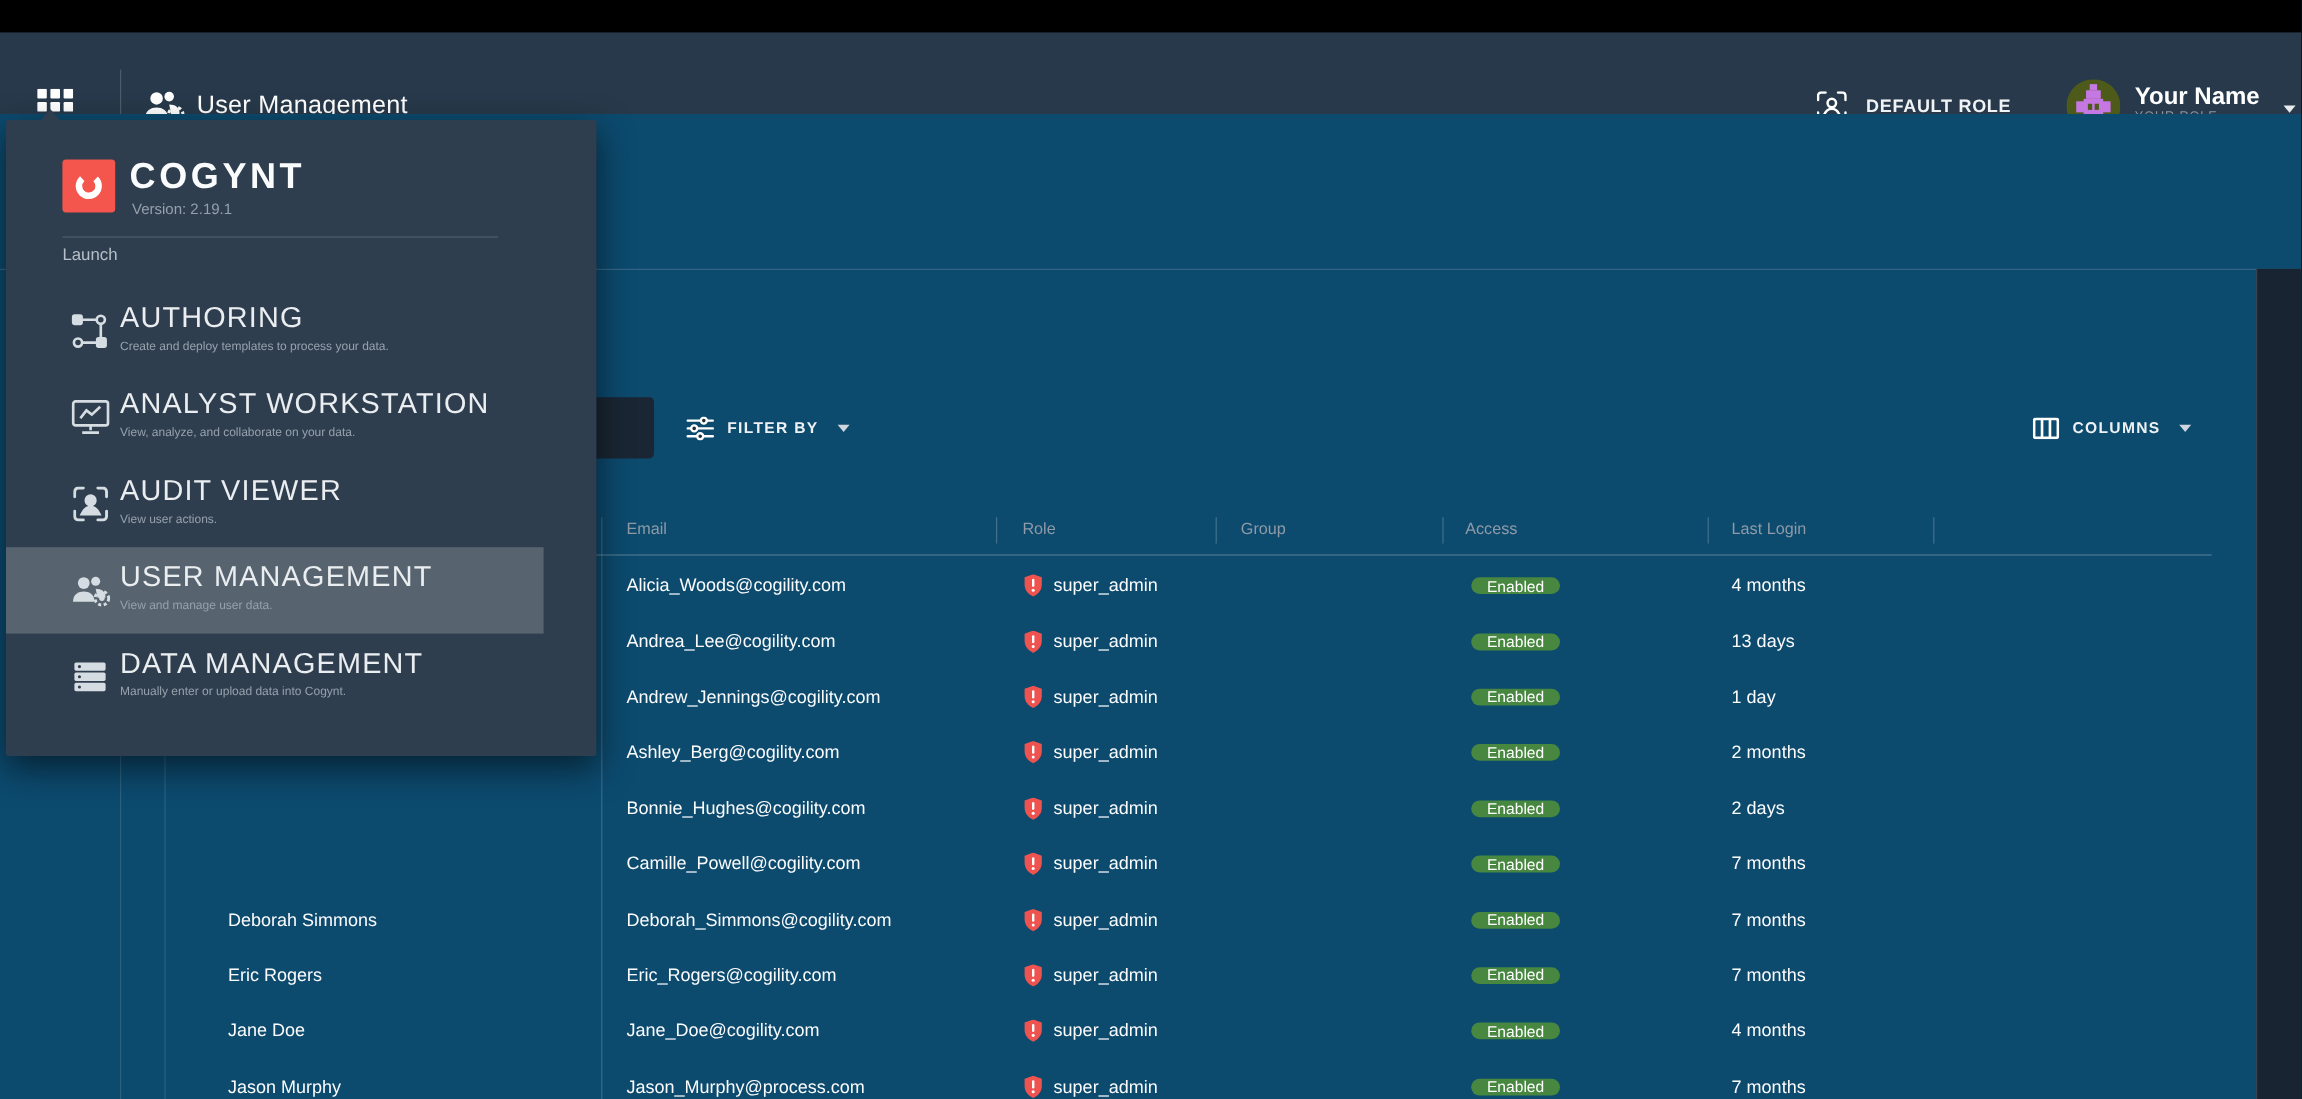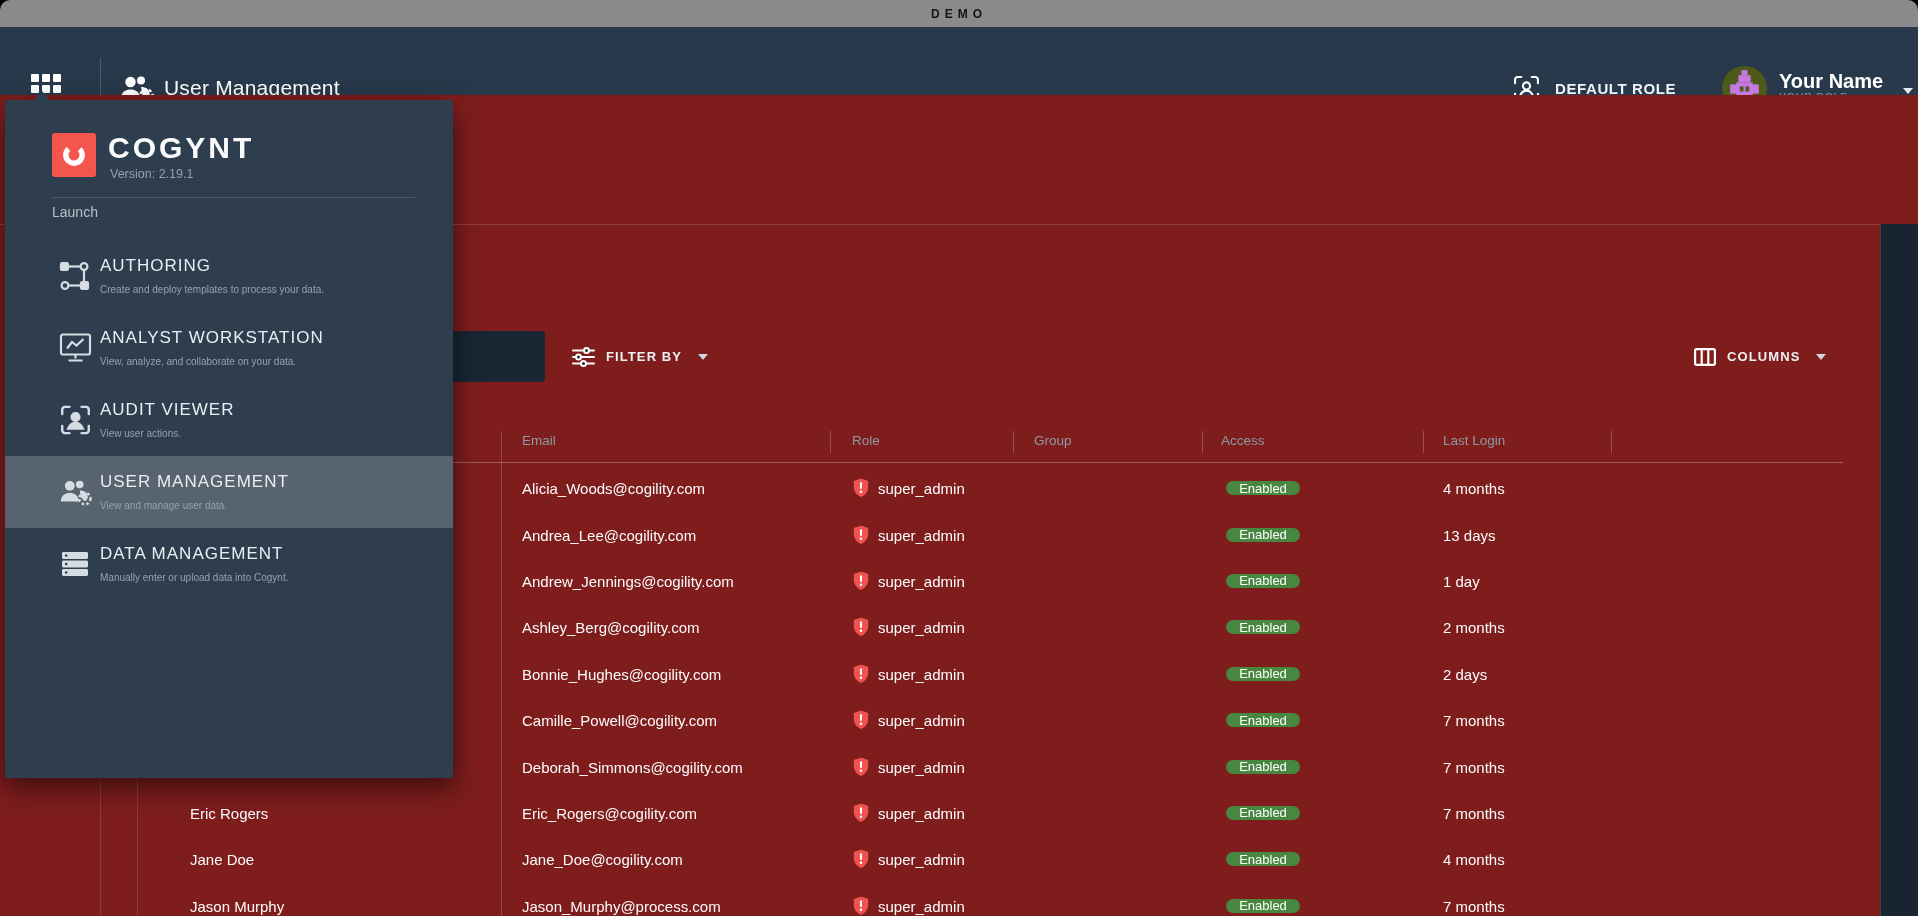--- a/index.html
+++ b/index.html
@@ -25,21 +25,21 @@
   .app-title{color:#fff;font-size:21px;font-weight:500;letter-spacing:.2px;}
   .role-chip{left:1514px;top:27px;height:68px;display:flex;align-items:center;gap:16px;}
   .role-chip-label{color:#f0f3f5;font-size:15px;font-weight:700;letter-spacing:.6px;}
   .user-chip{left:1722px;top:27px;height:68px;display:flex;align-items:center;gap:12px;cursor:pointer;}
   .user-name{color:#fff;font-size:20px;font-weight:700;line-height:19px;}
   .user-role{color:#8b97a2;font-size:10.5px;letter-spacing:.8px;line-height:13px;}
   .caret{width:0;height:0;border-left:5px solid transparent;border-right:5px solid transparent;border-top:6px solid #e8ecef;}
   .user-chip .caret{margin-left:8px;margin-top:6px;}
 
   
-  .page{left:0;top:95px;width:1918px;height:821px;background:#7f1d1d;}
+  .page{left:0;top:95px;width:1918px;height:821px;background:#0c4a6e;}
   .page-topline{left:0;top:129px;width:1918px;height:1px;background:rgba(255,255,255,.16);}
   .right-strip{left:1880px;top:129px;width:38px;height:787px;background:#192432;border-left:1px solid rgba(255,255,255,.14);}
 
   
   .search-box{left:120px;top:236px;width:425px;height:51px;background:#1a2634;border-radius:4px;}
   .tool-btn{top:236px;height:51px;display:flex;align-items:center;gap:11px;cursor:pointer;color:#eef1f4;}
   .tool-btn .label{font-size:13px;font-weight:700;letter-spacing:1.1px;}
   .tool-btn .caret{margin-left:5px;border-top-color:#cfd6dc;}
   #filter-btn{left:572px;}
   #columns-btn{left:1694px;}
@@ -58,50 +58,47 @@
   .cell.last{left:1443px;font-weight:500;}
   .badge{
     position:absolute;left:1226px;top:50%;transform:translateY(-50%);
     min-width:74px;height:14px;border-radius:14px;background:#478740;
     color:#fff;font-size:13px;display:flex;align-items:center;justify-content:center;
     box-sizing:border-box;padding:0 12px;
   }
 
   
   .flyout{
-    left:5px;top:100px;width:448px;height:678px;background:#2f3e4f;border-radius:2px;
-    box-shadow:0 10px 28px rgba(0,0,0,.55);z-index:50;
+    left:5px;top:100px;width:448px;height:530px;background:#2f3e4f;border-radius:2px;
+    box-shadow:0 10px 28px rgba(0,0,0,.55);z-index:50;padding-left:44px;
   }
   .flyout::before{
     content:"";position:absolute;left:29px;top:-9px;width:0;height:0;
     border-left:8px solid transparent;border-right:8px solid transparent;border-bottom:9px solid #2f3e4f;
   }
   .logo-box{left:47px;top:33px;width:44px;height:44px;background:#f4554d;border-radius:3px;display:flex;align-items:center;justify-content:center;}
   .brand{left:103px;top:31px;font-size:30px;font-weight:700;letter-spacing:3px;color:#fafbfc;}
   .version{left:105px;top:67px;font-size:12.5px;color:#95a0ab;}
   .flyout-divider{left:47px;top:97px;width:363px;height:1px;background:rgba(255,255,255,.15);}
   .launch-label{left:47px;top:104px;font-size:14px;color:#b7c0c8;}
   .menu{left:0;top:140px;width:448px;}
   .menu-item{position:relative;height:72px;cursor:pointer;}
   .menu-item.active{background:#57636f;}
   .menu-icon{position:absolute;left:52px;top:50%;transform:translateY(-50%);width:36px;display:flex;justify-content:center;}
   .menu-text{position:absolute;left:95px;top:50%;transform:translateY(-50%);}
-  .menu-title{color:#eaeef0;font-size:17px;letter-spacing:1px;line-height:24px;white-space:nowrap;}
+  .menu-title{color:#eaeef0;font-size:24px;letter-spacing:1px;line-height:24px;white-space:nowrap;}
   .menu-sub{color:#96a1ac;font-size:10px;line-height:19px;margin-top:2px;white-space:nowrap;}
 
   svg{display:block;}
 </style>
 </head>
 <body>
 
 <div id="app">
 
-  <div class="abs titlebar">
-    <span class="demo">DEMO</span>
-  </div>
 
   <div class="abs appbar">
     <div class="abs grid-btn">
       <span>
         <svg width="30" height="30" viewBox="0 0 30 30" fill="#fff">
           <rect x="0" y="0" width="8" height="8" rx="1"></rect>
             <rect x="11" y="0" width="8" height="8" rx="1"></rect>
             <rect x="22" y="0" width="8" height="8" rx="1"></rect>
           <rect x="0" y="11" width="8" height="8" rx="1"></rect>
             <rect x="11" y="11" width="8" height="8" rx="1"></rect>

